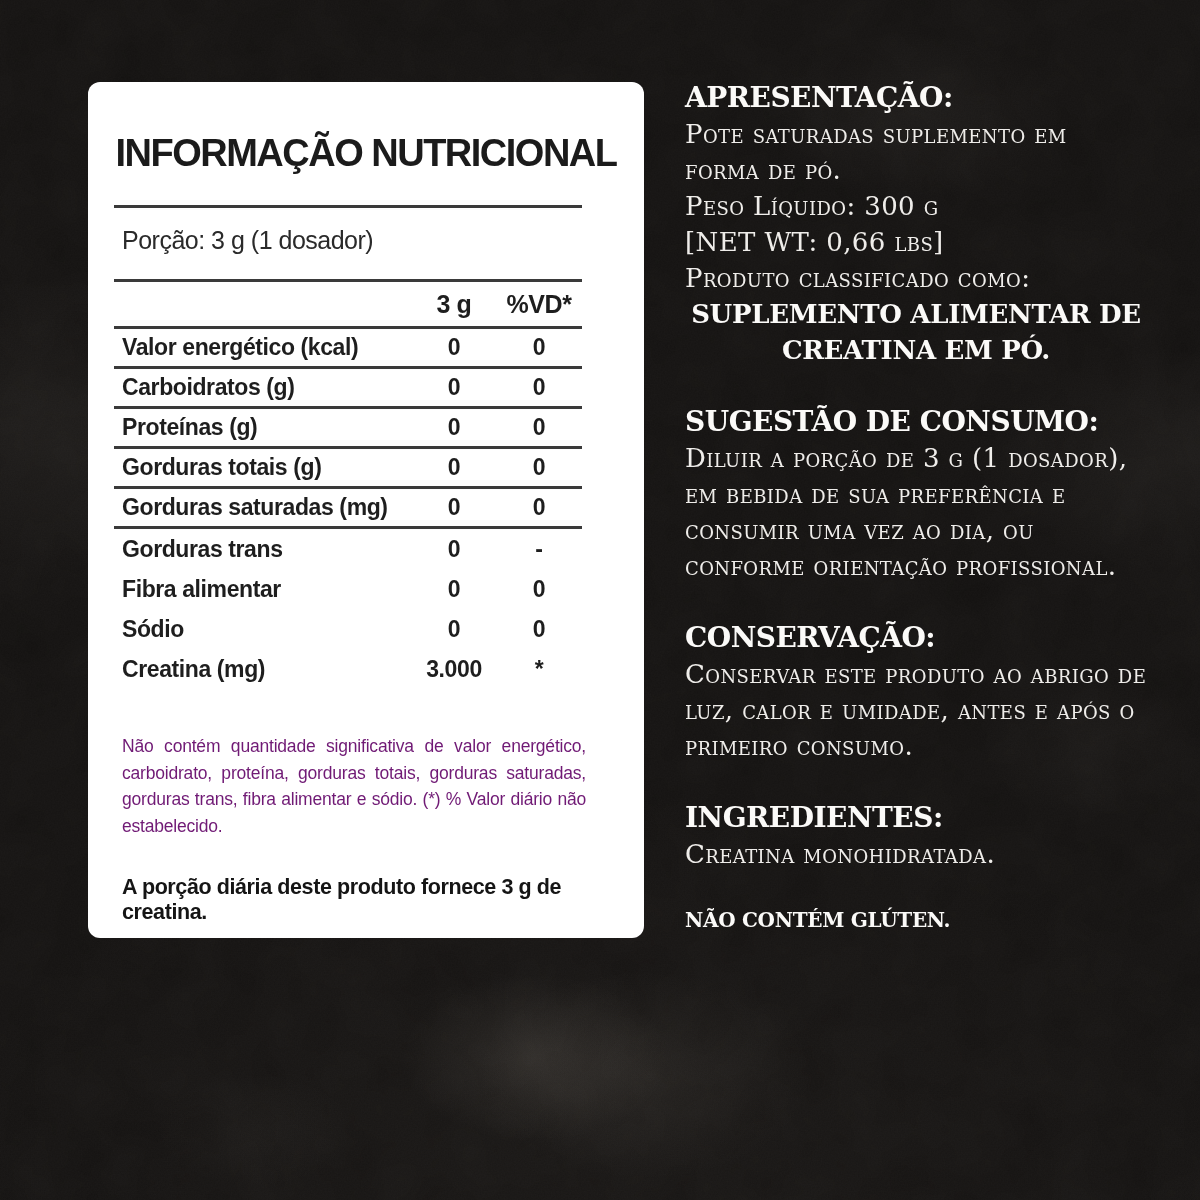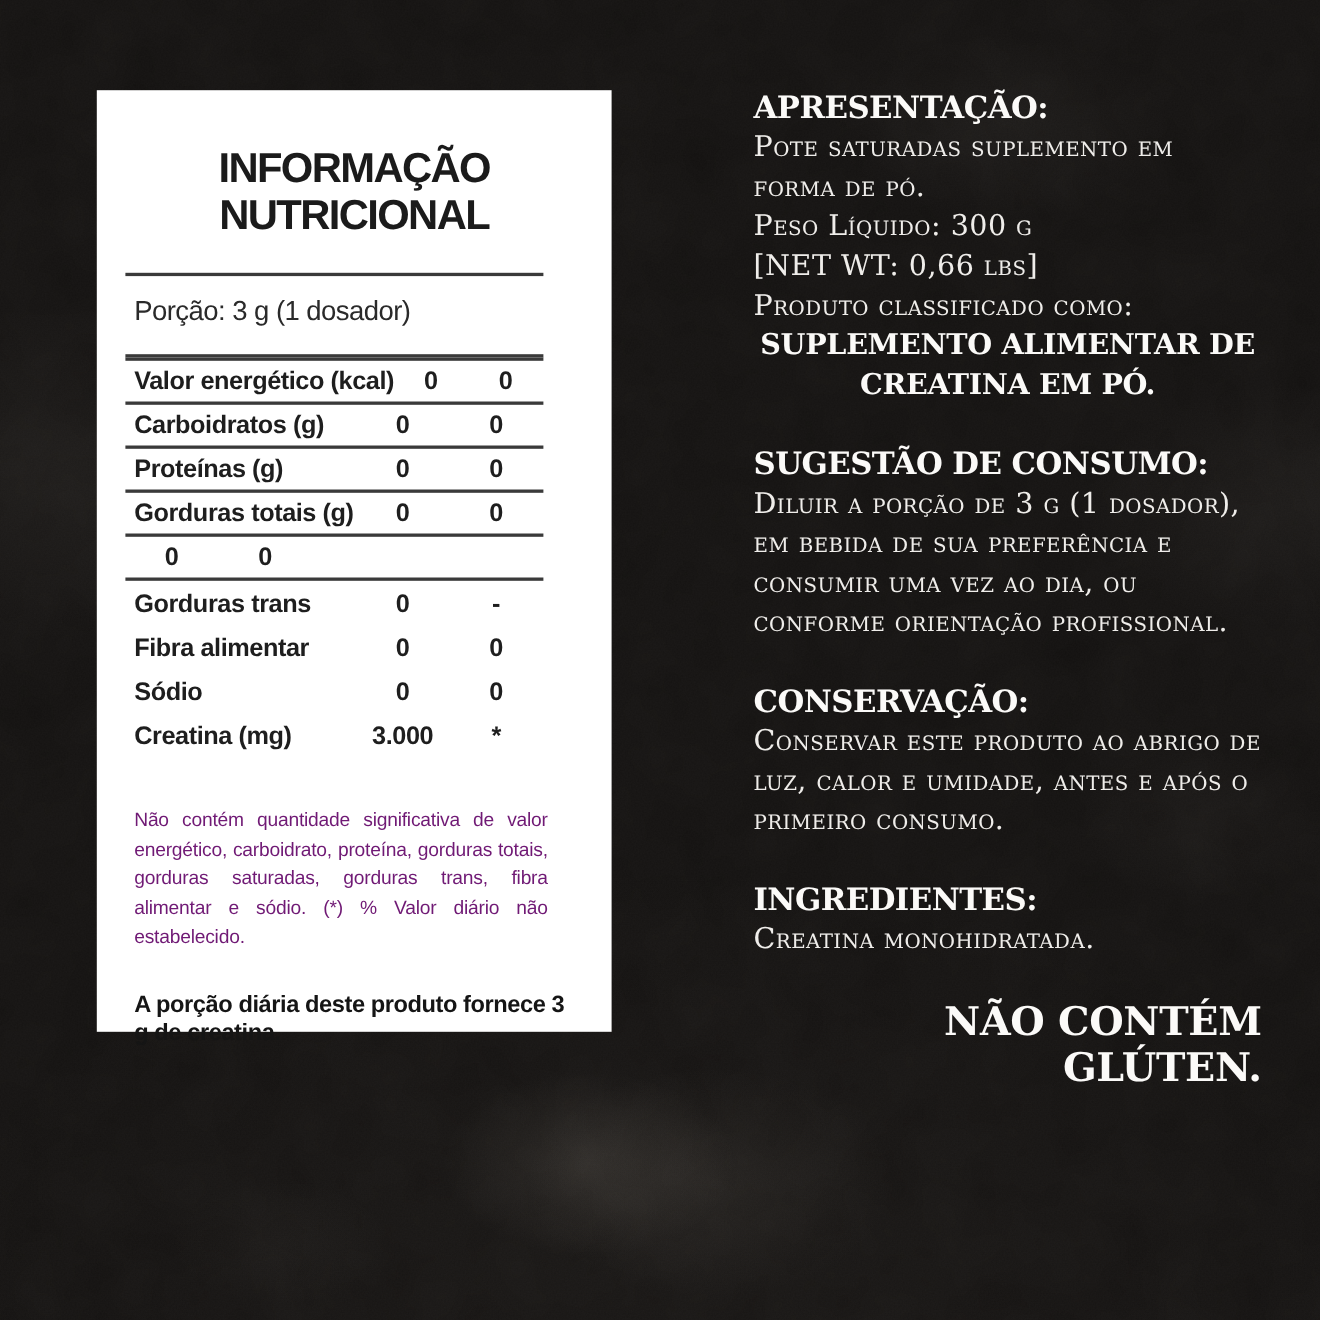--- a/index.html
+++ b/index.html
@@ -21,22 +21,22 @@
       radial-gradient(220px 120px at 910px 115px, rgba(195,190,180,0.05), transparent 70%),
       radial-gradient(160px 100px at 1095px 745px, rgba(195,190,180,0.04), transparent 72%),
       radial-gradient(140px 80px at 255px 1130px, rgba(195,190,180,0.035), transparent 72%),
       radial-gradient(900px 500px at 600px 1150px, rgba(160,152,140,0.035), transparent 75%);
   }
   .noise{position:absolute;left:0;top:0;z-index:1;pointer-events:none;}
 
   
   .panel{
     position:absolute;z-index:2;
-    left:88px;top:82px;width:468px;height:856px;
-    background:#ffffff;color:#1c1c1c;
+    left:88px;top:82px;width:556px;height:856px;
+    background:#ffffff;color:#1c1c1c;border-radius:12px;
   }
   .panel-title{
     padding-top:50px;text-align:center;
     font-size:38px;font-weight:bold;letter-spacing:-1.5px;color:#1b1b1b;
   }
   .rule{height:3px;background:#3a3a3a;margin:0 62px 0 26px;}
   .rule.r1{margin-top:30px;}
   .rule.r2{margin-top:24px;}
   .serving{
     margin:18px 60px 0 34px;
@@ -74,21 +74,21 @@
     font-weight:bold;font-size:28px;letter-spacing:-0.5px;line-height:36px;
     color:#fbfaf8;
   }
   .sec-b{
     font-variant:small-caps;font-size:26px;line-height:36px;letter-spacing:0.4px;
     color:#efedea;
   }
   .sec-b.em{
     font-variant:normal;font-weight:bold;letter-spacing:-0.3px;color:#fbfaf8;text-align:center;
   }
-  .standalone{font-weight:bold;font-size:36px;letter-spacing:-0.3px;color:#fbfaf8;text-align:right;}
+  .standalone{font-weight:bold;font-size:20px;letter-spacing:-0.3px;color:#fbfaf8;}
 </style>
 </head>
 <body>
 
 <div class="smoke"></div>
 
 <svg class="noise" width="1200" height="1200">
   <filter id="grain">
     <feTurbulence type="fractalNoise" baseFrequency="0.7" numOctaves="2" stitchTiles="stitch"></feTurbulence>
     <feColorMatrix type="matrix" values="0 0 0 0 0.7  0 0 0 0 0.68  0 0 0 0 0.64  0 0 0 0.6 0"></feColorMatrix>
@@ -101,20 +101,25 @@
   <rect width="1200" height="1200" filter="url(#grain)" opacity="0.05"></rect>
 </svg>
 
 <div class="panel">
   <div class="panel-title">INFORMAÇÃO NUTRICIONAL</div>
   <div class="rule r1"></div>
   <div class="serving">Porção: 3 g (1 dosador)</div>
   <div class="rule r2"></div>
 
   <div class="tbl">
+    <div class="trow thead">
+      <span class="lab"></span>
+      <span class="amt">3 g</span>
+      <span class="dv">%VD*</span>
+    </div>
     <div class="rule r0" style="margin:0;"></div>
 
     <div class="trow ruled">
       <span class="lab">Valor energético (kcal)</span>
       <span class="amt">0</span>
       <span class="dv">0</span>
     </div>
     <div class="trow ruled">
       <span class="lab">Carboidratos (g)</span>
       <span class="amt">0</span>
@@ -124,20 +129,21 @@
       <span class="lab">Proteínas (g)</span>
       <span class="amt">0</span>
       <span class="dv">0</span>
     </div>
     <div class="trow ruled">
       <span class="lab">Gorduras totais (g)</span>
       <span class="amt">0</span>
       <span class="dv">0</span>
     </div>
     <div class="trow ruled">
+      <span class="lab">Gorduras saturadas (mg)</span>
       <span class="amt">0</span>
       <span class="dv">0</span>
     </div>
     <div class="trow">
       <span class="lab">Gorduras trans</span>
       <span class="amt">0</span>
       <span class="dv">-</span>
     </div>
     <div class="trow">
       <span class="lab">Fibra alimentar</span>

